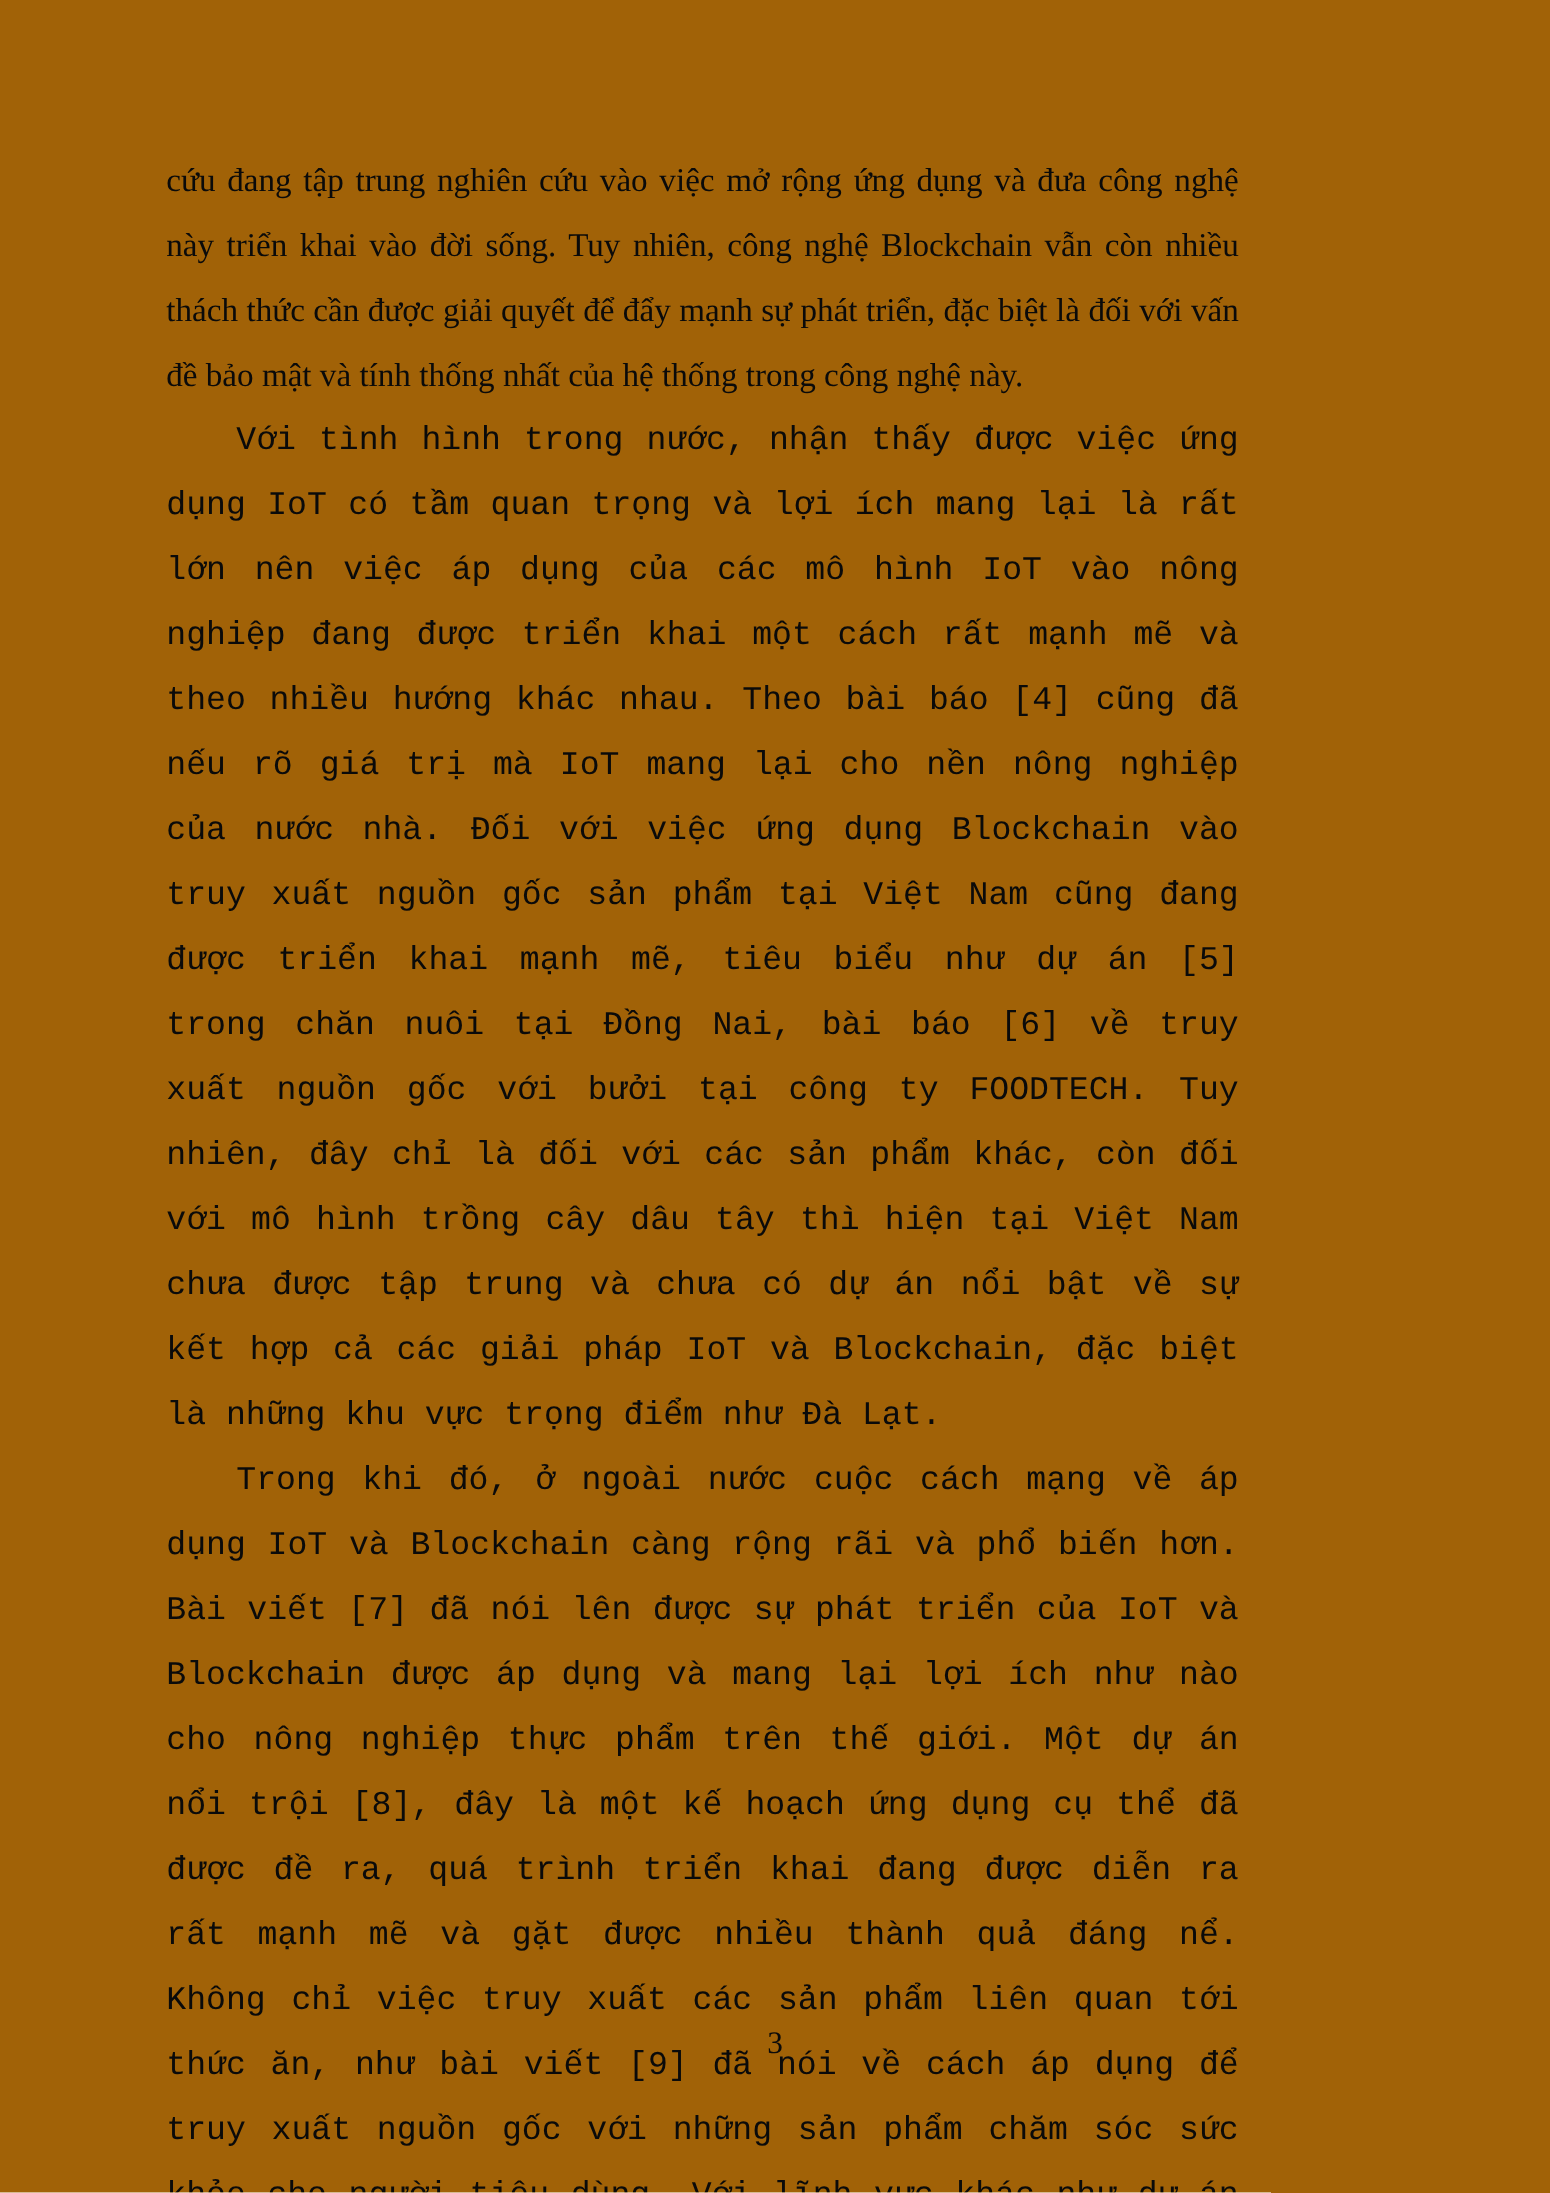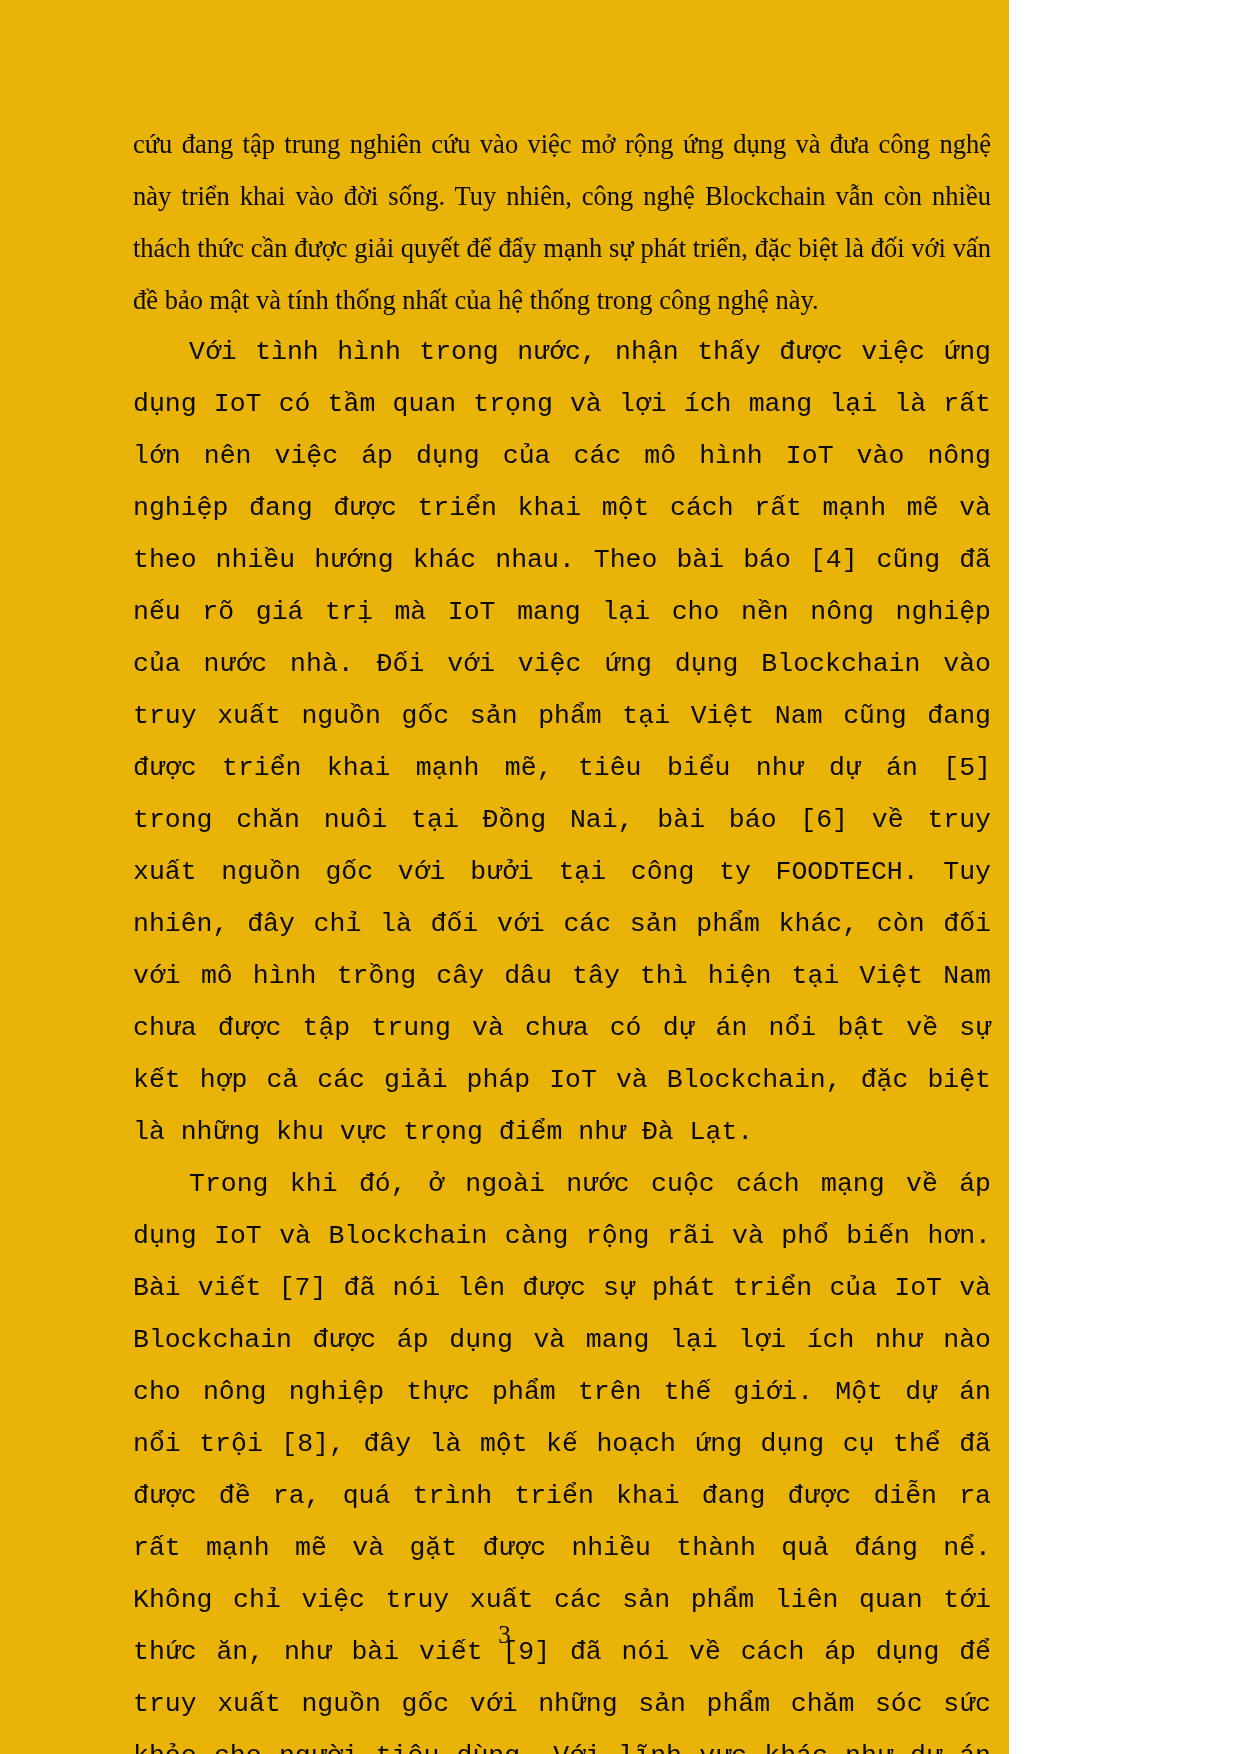--- a/index.html
+++ b/index.html
@@ -2,23 +2,23 @@
 <html><head>
 <meta charset="utf-8">
 <style>
   html, body {
     margin: 0;
     padding: 0;
     background: #ffffff;
   }
   .page {
     position: relative;
-    width: 1009px;
+    width: 1240px;
     height: 1754px;
-    background: #eab308;
+    background: #a16207;
     overflow: hidden;
     font-family: "Liberation Serif", "DejaVu Serif", serif;
     color: #000000;
   }
   .content {
     position: absolute;
     left: 133px;
     top: 118px;
     width: 858px;
   }

